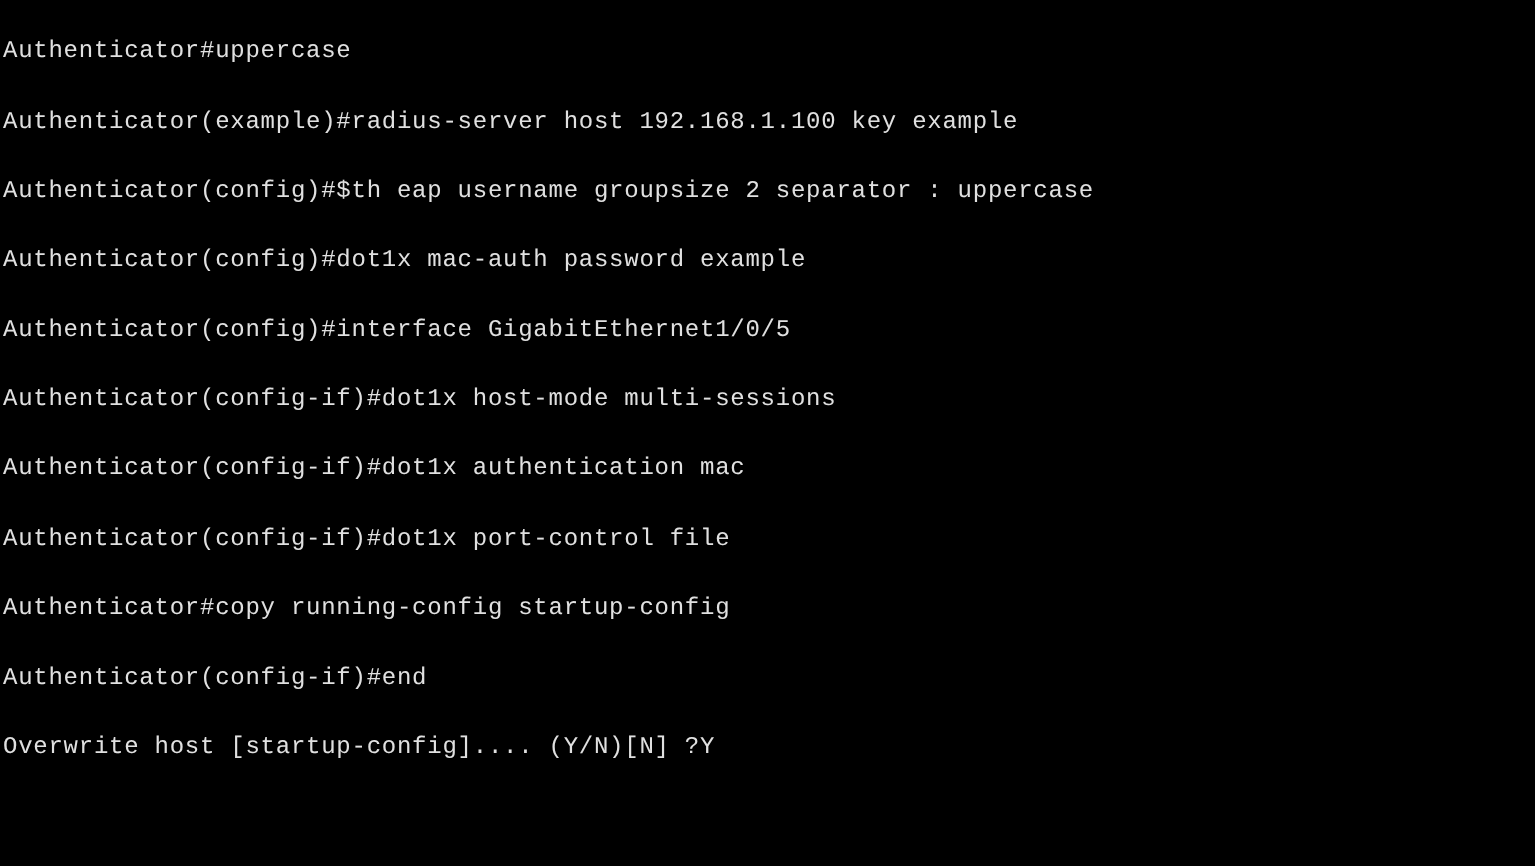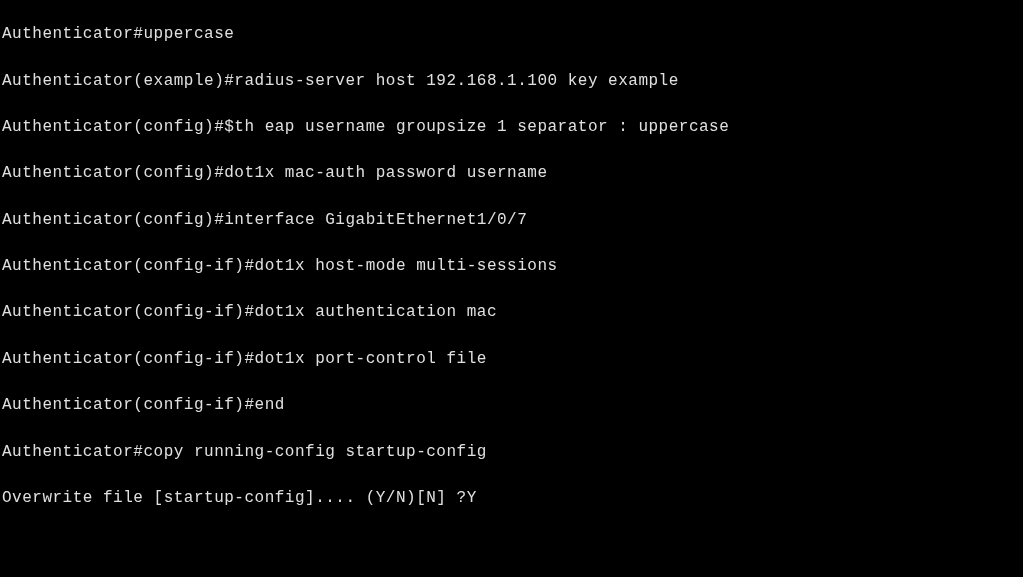--- a/index.html
+++ b/index.html
@@ -19,29 +19,29 @@
     padding: 0 2px;
     white-space: pre;
   }
 </style>
 </head>
 <body>
 
 <div class="terminal">
 <div>Authenticator#uppercase</div>
 <div>Authenticator(example)#radius-server host 192.168.1.100 key example</div>
-<div>Authenticator(config)#$th eap username groupsize 1 separator : uppercase</div>
-<div>Authenticator(config)#dot1x mac-auth password username</div>
-<div>Authenticator(config)#interface GigabitEthernet1/0/7</div>
+<div>Authenticator(config)#$th eap username groupsize 2 separator : uppercase</div>
+<div>Authenticator(config)#dot1x mac-auth password example</div>
+<div>Authenticator(config)#interface GigabitEthernet1/0/5</div>
 <div>Authenticator(config-if)#dot1x host-mode multi-sessions</div>
 <div>Authenticator(config-if)#dot1x authentication mac</div>
 <div>Authenticator(config-if)#dot1x port-control file</div>
+<div>Authenticator#copy running-config startup-config</div>
 <div>Authenticator(config-if)#end</div>
-<div>Authenticator#copy running-config startup-config</div>
-<div>Overwrite file [startup-config].... (Y/N)[N] ?Y</div>
+<div>Overwrite host [startup-config].... (Y/N)[N] ?Y</div>
 
 
 
 
 
 
 
 
 
 

